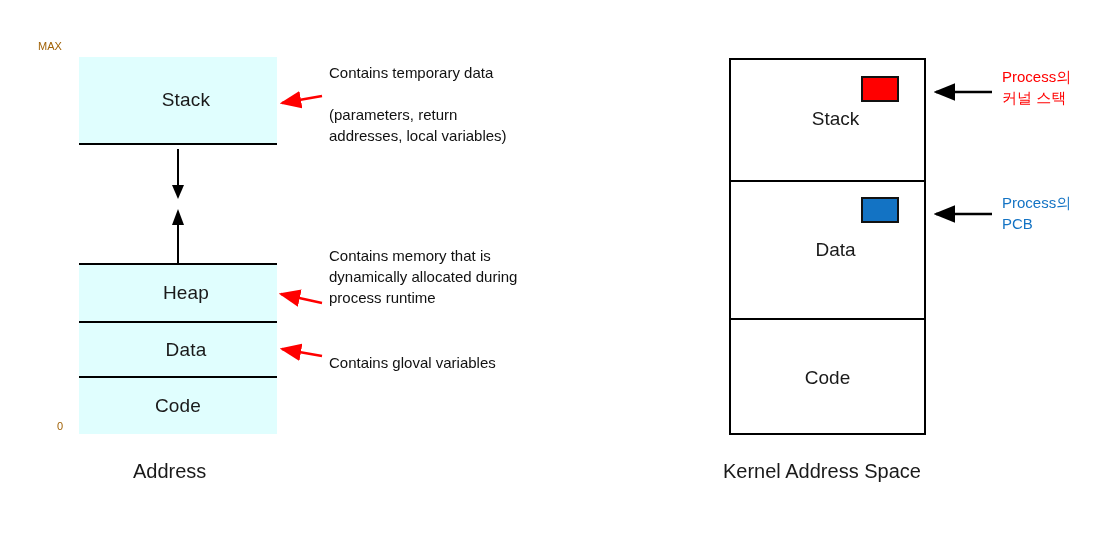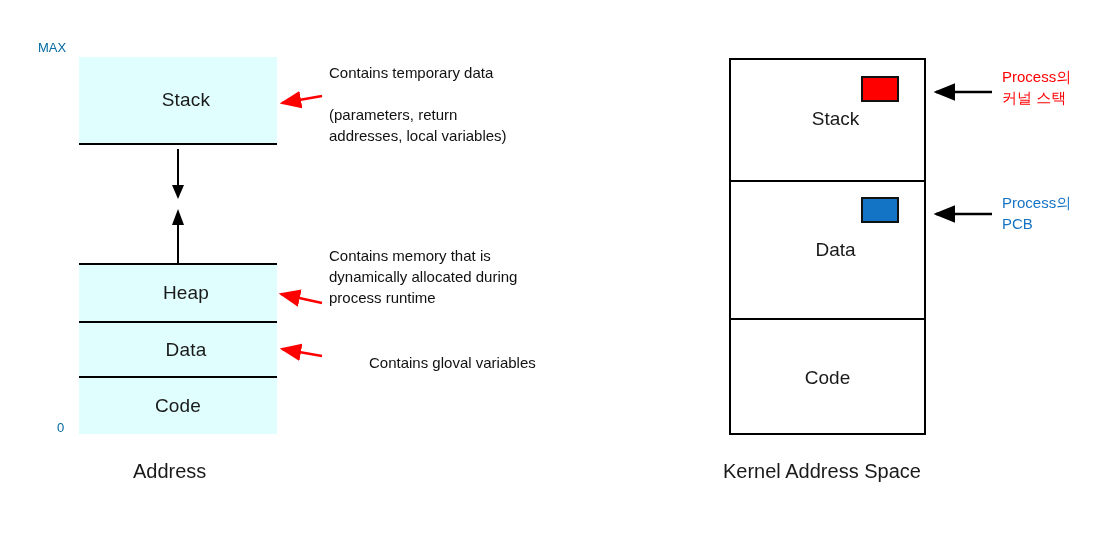--- a/index.html
+++ b/index.html
@@ -63,22 +63,22 @@
   .grow-arrow {
     position: absolute;
     left: 50%;
     transform: translateX(-50%);
     width: 24px;
   }
 
   
   .axis-label {
     position: absolute;
-    font-size: 13px;
-    color: #0369a1;
+    font-size: 11px;
+    color: #a16207;
   }
 
   
   .caption {
     position: absolute;
     font-size: 20px;
     color: #1a1a1a;
     white-space: nowrap;
   }
 
@@ -195,21 +195,21 @@
 
   <div class="anno" style="left:329px; top:62px; width:260px;">Contains temporary data
 
 (parameters, return
 addresses, local variables)</div>
 
   <div class="anno" style="left:329px; top:245px; width:250px;">Contains memory that is
 dynamically allocated during
 process runtime</div>
 
-  <div class="anno" style="left:329px; top:352px; width:250px;margin-left:40px;">Contains gloval variables</div>
+  <div class="anno" style="left:329px; top:352px; width:250px;">Contains gloval variables</div>
 
   <div id="kernel-diagram">
     <div class="k-outer"></div>
 
     <div class="k-seg rule-bottom" style="top:0px; height:124px;">
       <span>Stack</span>
       <div class="chip" style="background:#FF0000; right:27px; top:18px;"></div>
     </div>
 
     <div class="k-seg rule-bottom" style="top:124px; height:138px;">

